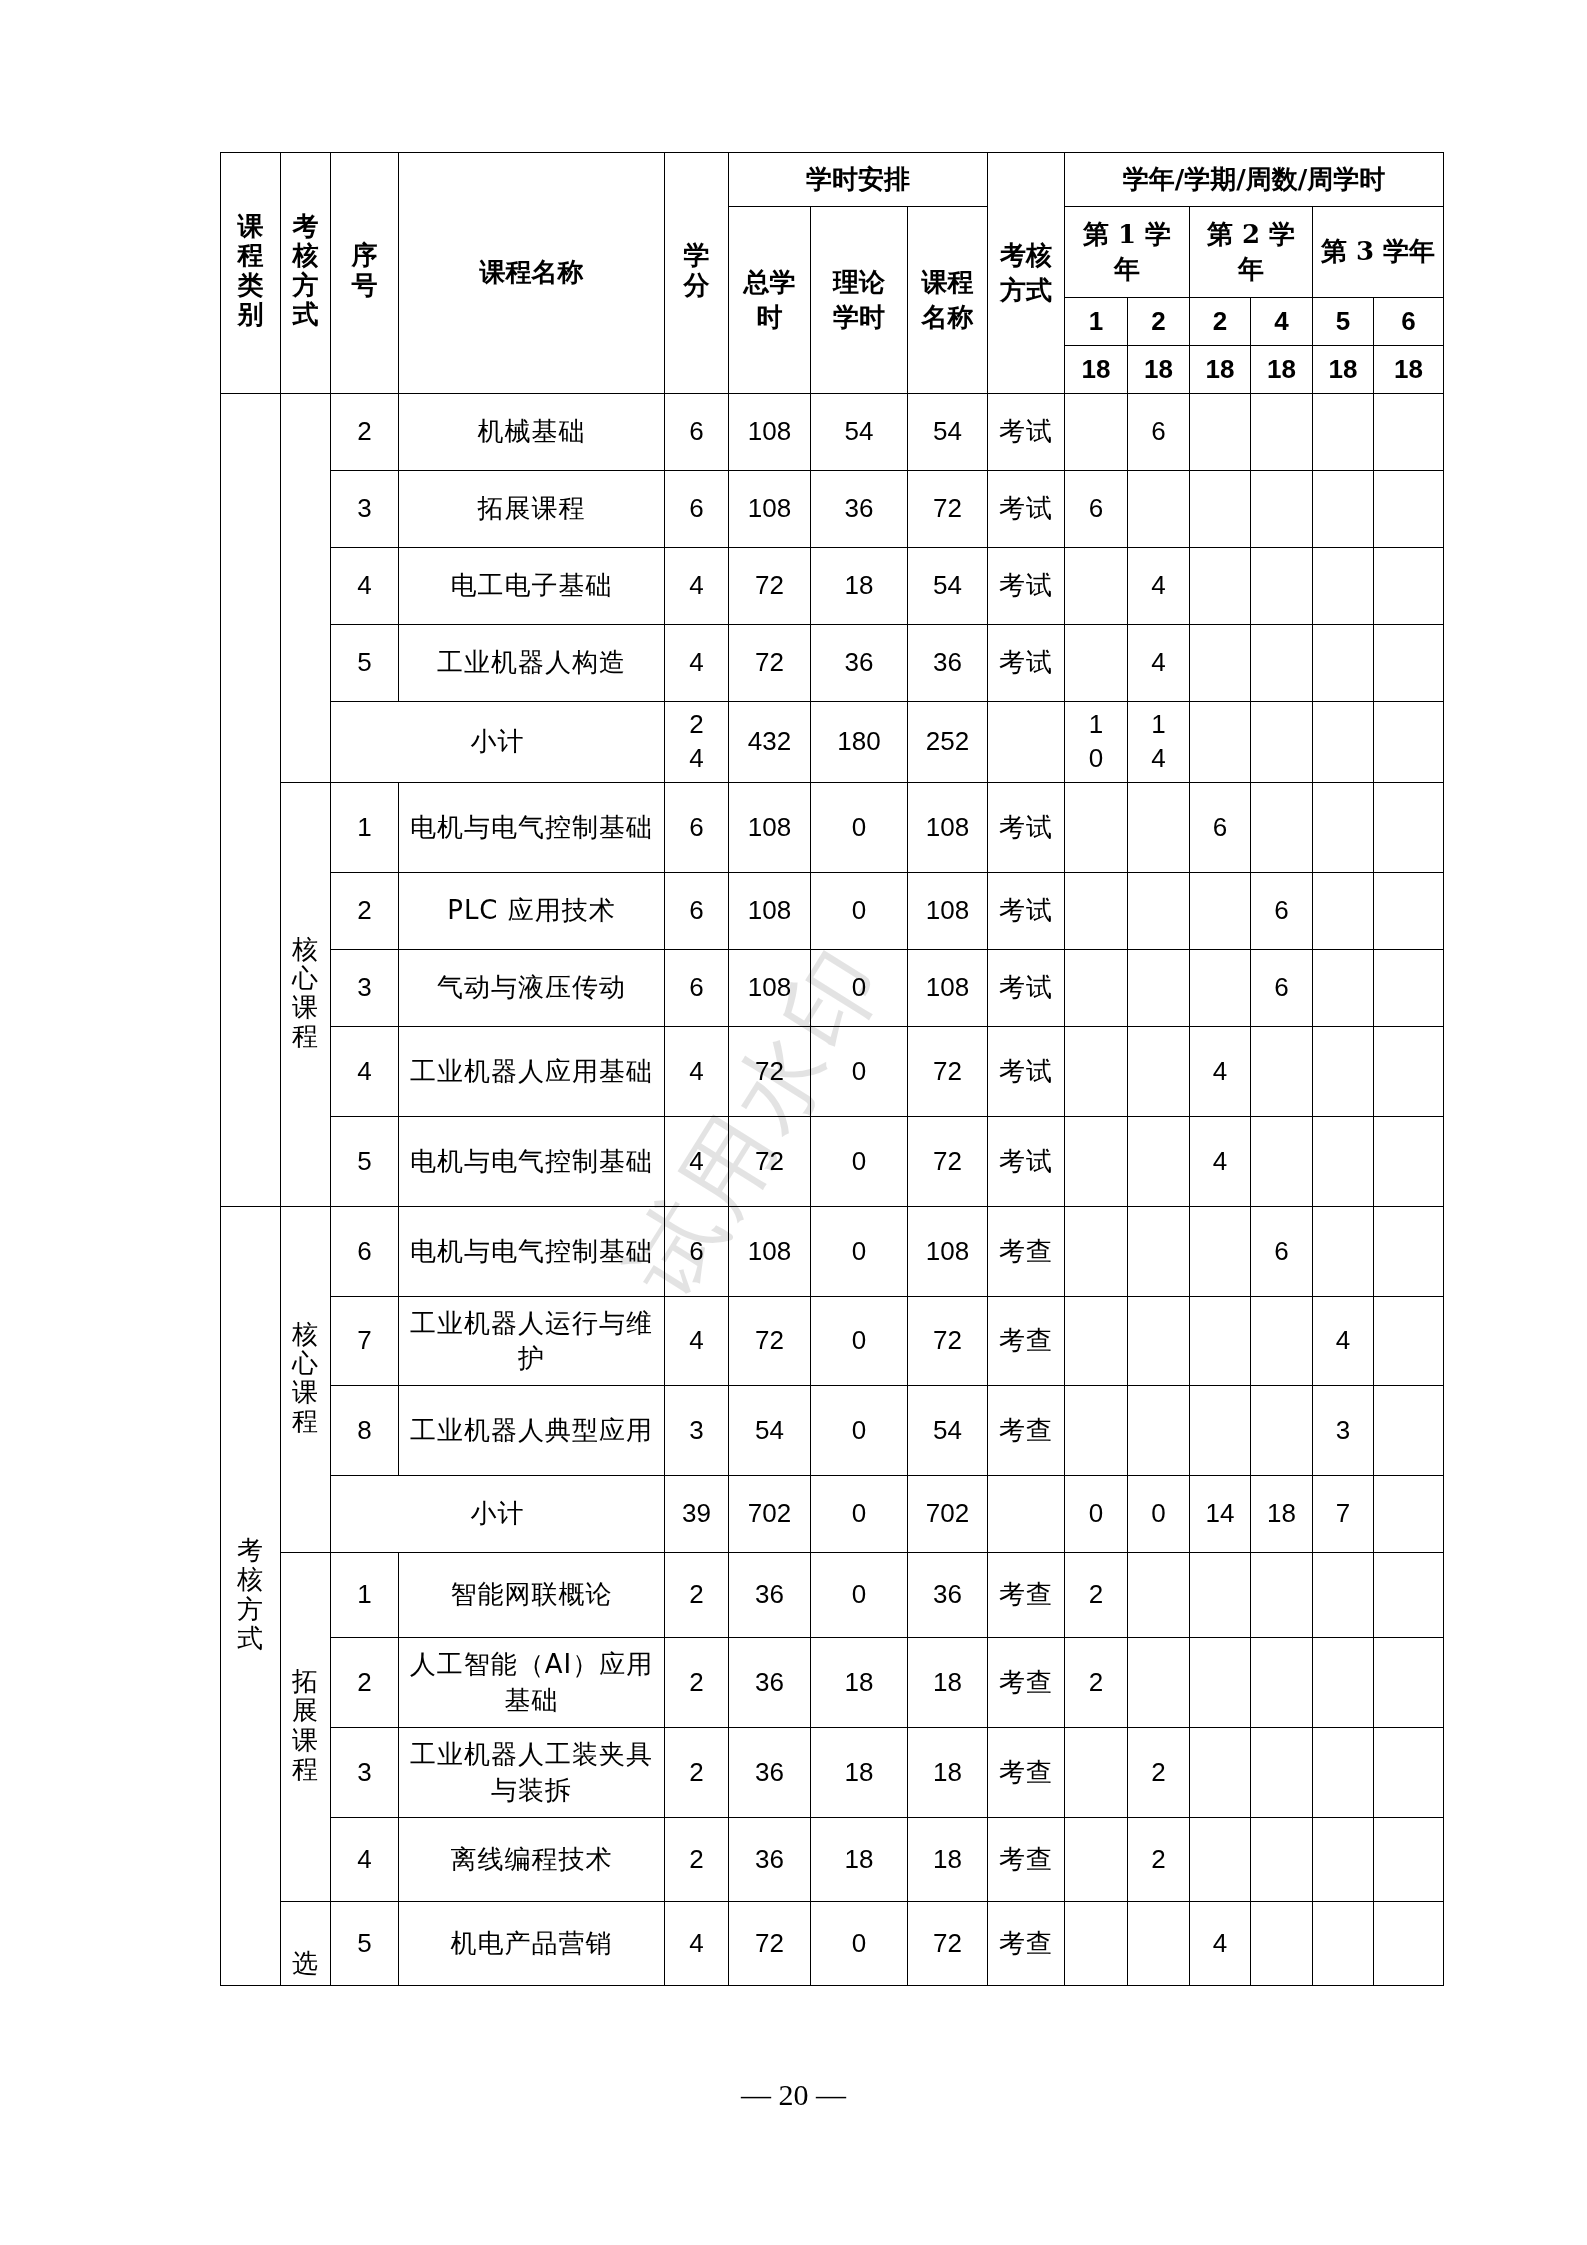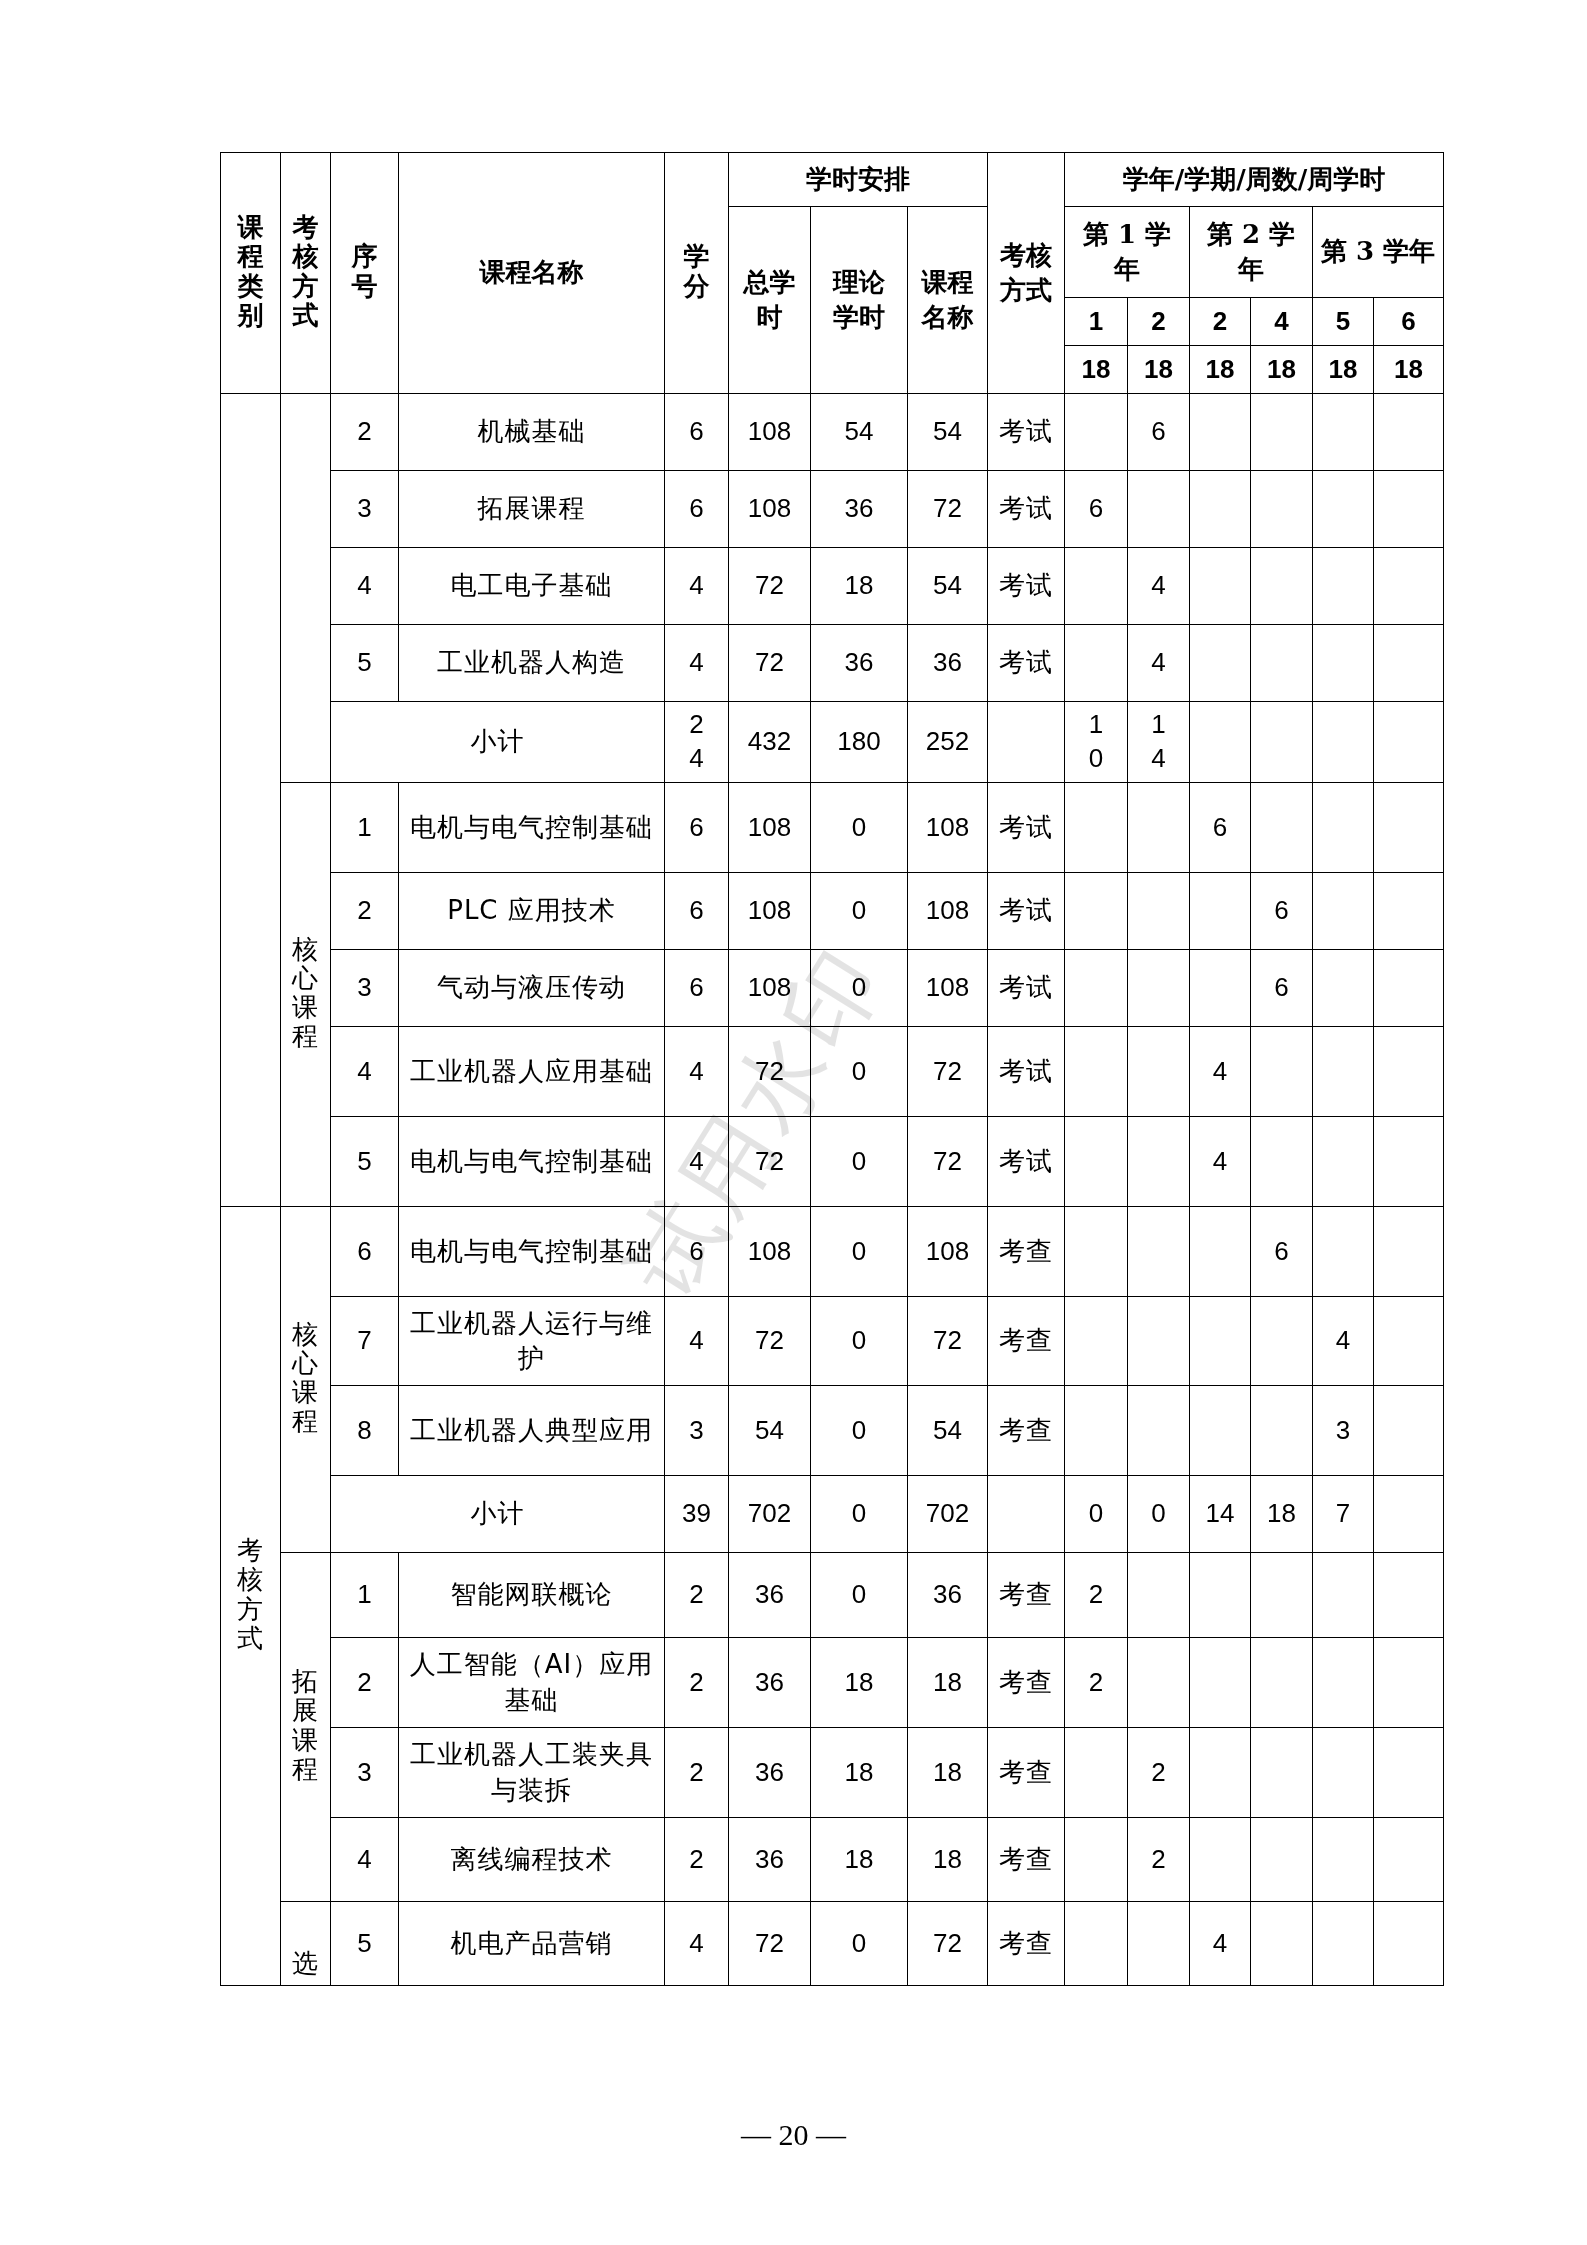--- a/index.html
+++ b/index.html
@@ -8,30 +8,30 @@
   table.curr { position: absolute; left: 220px; top: 152px; width: 1223px;
                border-collapse: collapse; table-layout: fixed; }
   table.curr td { border: 1.5px solid #000; padding: 0; text-align: center;
                   vertical-align: middle; font-size: 26px; line-height: 1.35; }
   .hdr { font-family: "DejaVu Serif", serif; font-weight: bold; font-size: 26px; margin-left: 24px; }
   .hdr-num { font-family: "Liberation Sans", sans-serif; font-weight: bold; font-size: 27px; }
   .num { font-family: "Liberation Sans", sans-serif; font-size: 27px; }
   .num-sm { font-family: "Liberation Sans", sans-serif; font-size: 21px; }
   .cjk { font-family: "DejaVu Sans", sans-serif; font-size: 25px; letter-spacing: 1px; }
   .vert { display: inline-block; width: 1.1em; line-height: 1.12; word-break: break-all; }
-  .vert-b { font-weight: bold; }
+  .vert-b { font-weight: bold; font-family: Liberation Mono, monospace; }
   .stack { display: inline-block; width: 0.7em; line-height: 1.3; word-break: break-all; }
   .name { padding: 0 8px !important; }
   .xuan { vertical-align: bottom !important; padding-bottom: 4px !important; }
   .watermark { position: absolute; left: 560px; top: 1060px; transform: rotate(-58deg);
                transform-origin: center; font-family: "DejaVu Sans", sans-serif;
                font-size: 92px; color: rgba(0,0,0,0.11); letter-spacing: 6px;
                white-space: nowrap; pointer-events: none; }
   .page-num { position: absolute; left: 0; width: 1587px; top: 2078px; text-align: center;
-              font-family: "Liberation Serif", serif; font-size: 30px; margin-top: 40px; }
+              font-family: "Liberation Serif", serif; font-size: 30px; }
 </style>
 </head>
 <body>
 
 <table class="curr">
   <colgroup>
     <col style="width:60px">
       <col style="width:50px">
       <col style="width:68px">
       <col style="width:266px">

